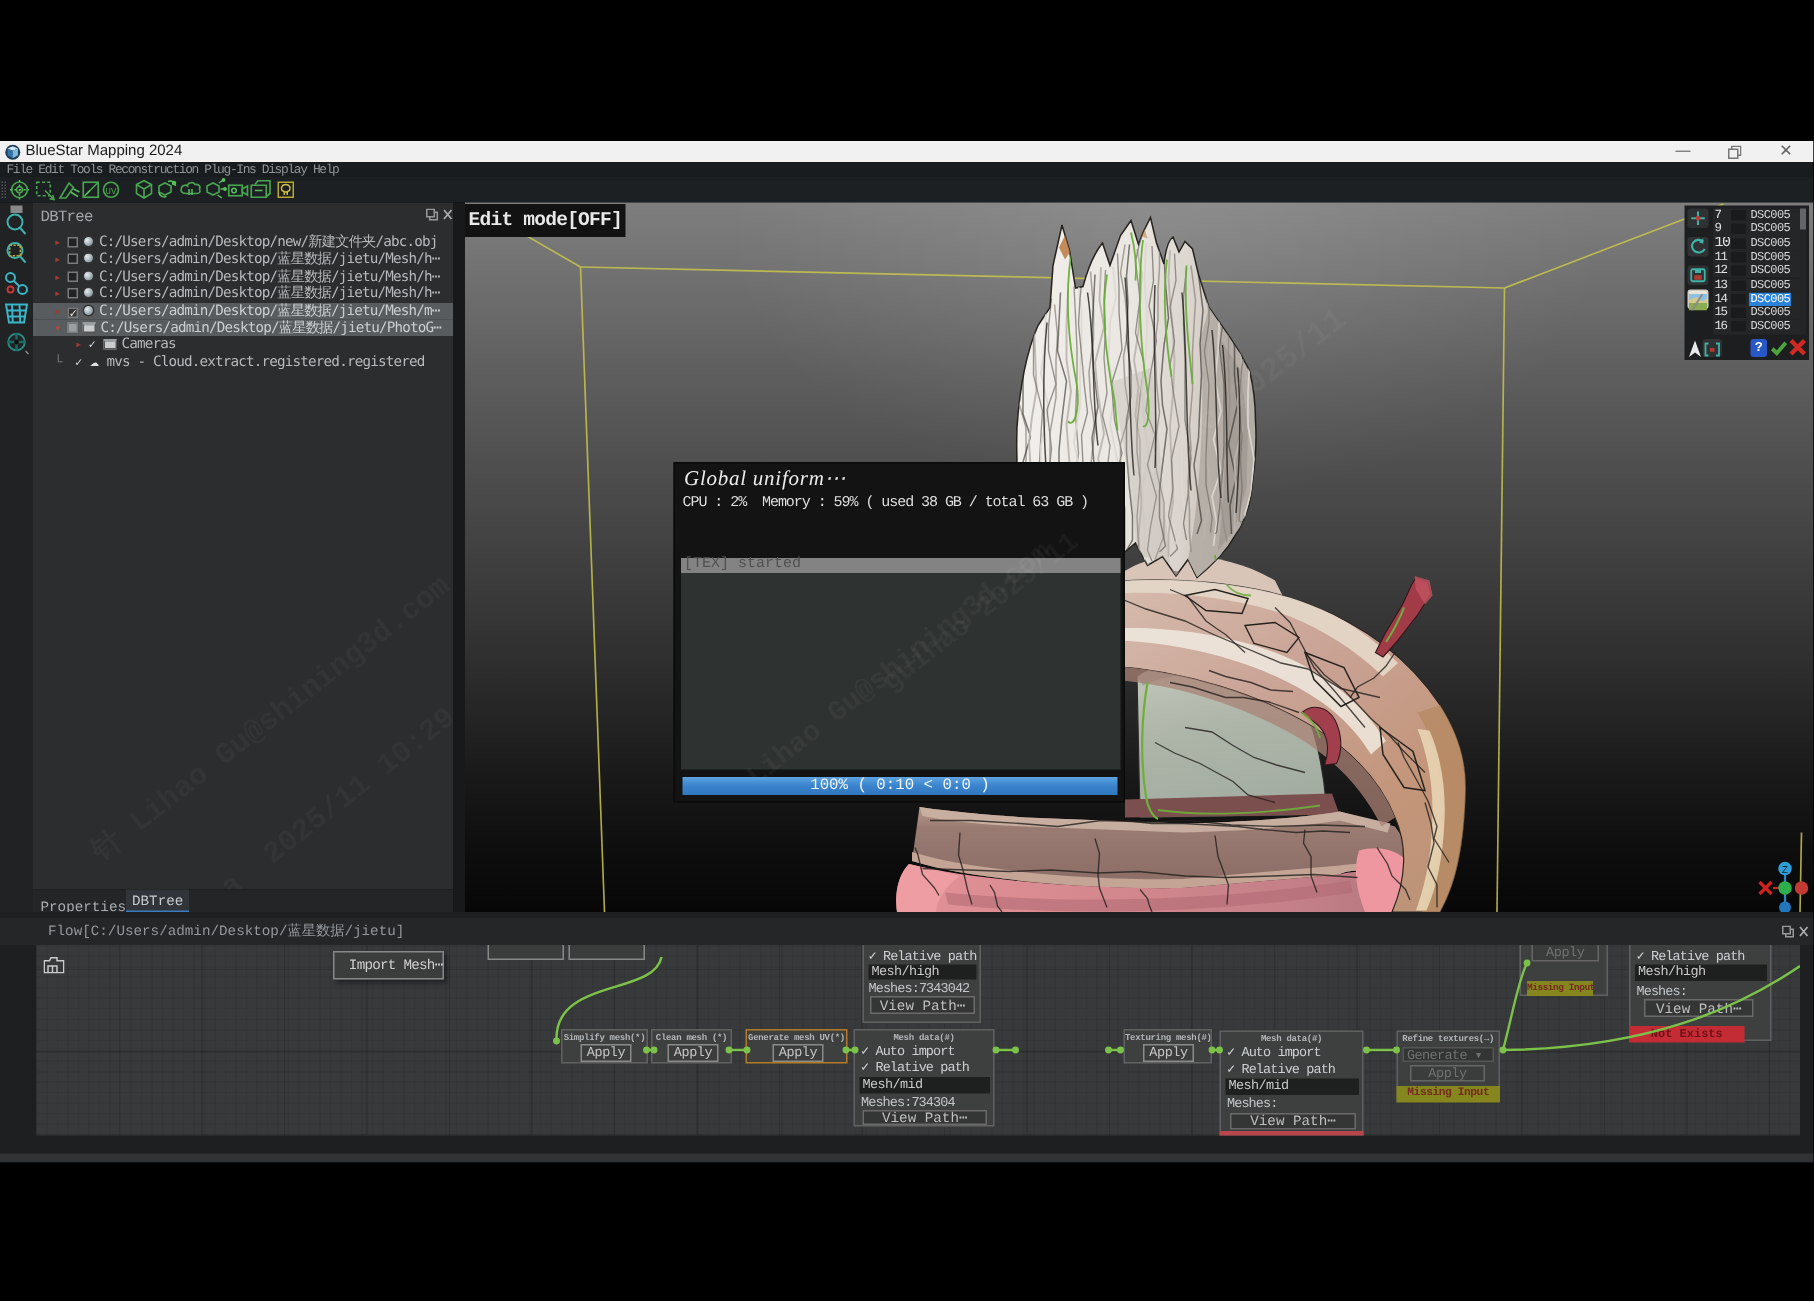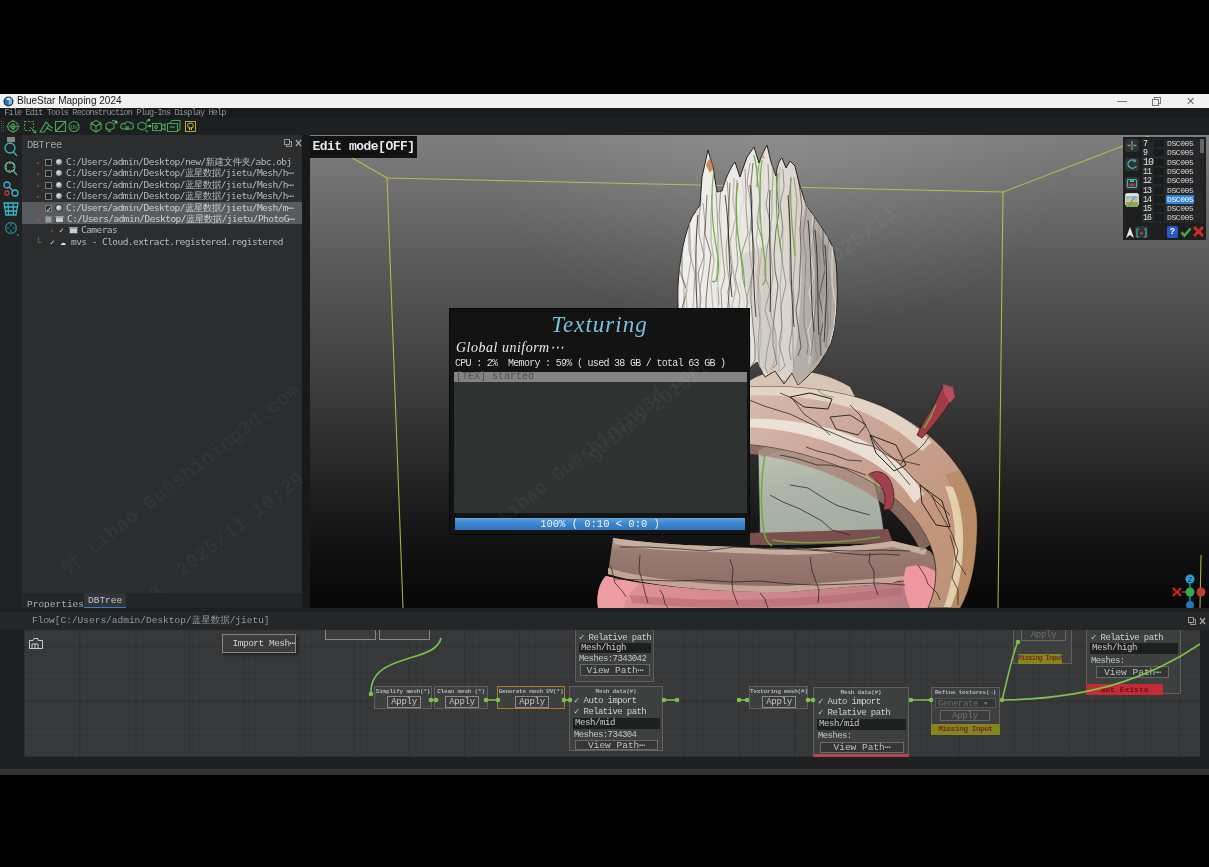--- a/index.html
+++ b/index.html
@@ -324,21 +324,20 @@
 <circle cx="880" cy="457" r="4.5" fill="#2fae4c"></circle>
 <circle cx="891" cy="457" r="4.5" fill="#c23a32"></circle>
 <circle cx="880" cy="470" r="4" fill="#2277bb"></circle>
       </g>
 </svg>
     <div class="wm" style="left:180px;top:240px;font-size:22px;color:rgba(255,255,255,0.04)">Lihao Gu@shining3d.com</div>
     <div class="wm" style="left:420px;top:120px;font-size:22px;color:rgba(255,255,255,0.04)">guihao 2025/11</div>
   </div>
 <div class="abs" id="editmode">Edit&nbsp;mode[OFF]</div>
 <div class="abs" id="dlg">
-  <div class="ttl">Texturing</div>
   <div class="sub">Global uniform⋯</div>
   <div class="cpu">CPU : 2%&nbsp;&nbsp;Memory : 59% ( used 38 GB / total 63 GB )</div>
   <div class="log">
       <div class="sel">[TEX] started</div>
       <div class="wm" style="left:20px;top:60px;font-size:19px;color:rgba(255,255,255,0.045)">Lihao Gu@shining3d.com</div>
       <div class="wm" style="left:120px;top:25px;font-size:19px;color:rgba(255,255,255,0.04)">guihao 2025/11</div>
     </div>
   <div class="pbar">100% ( 0:10 &lt; 0:0 )</div>
 </div>
 <div class="abs" id="campanel">

